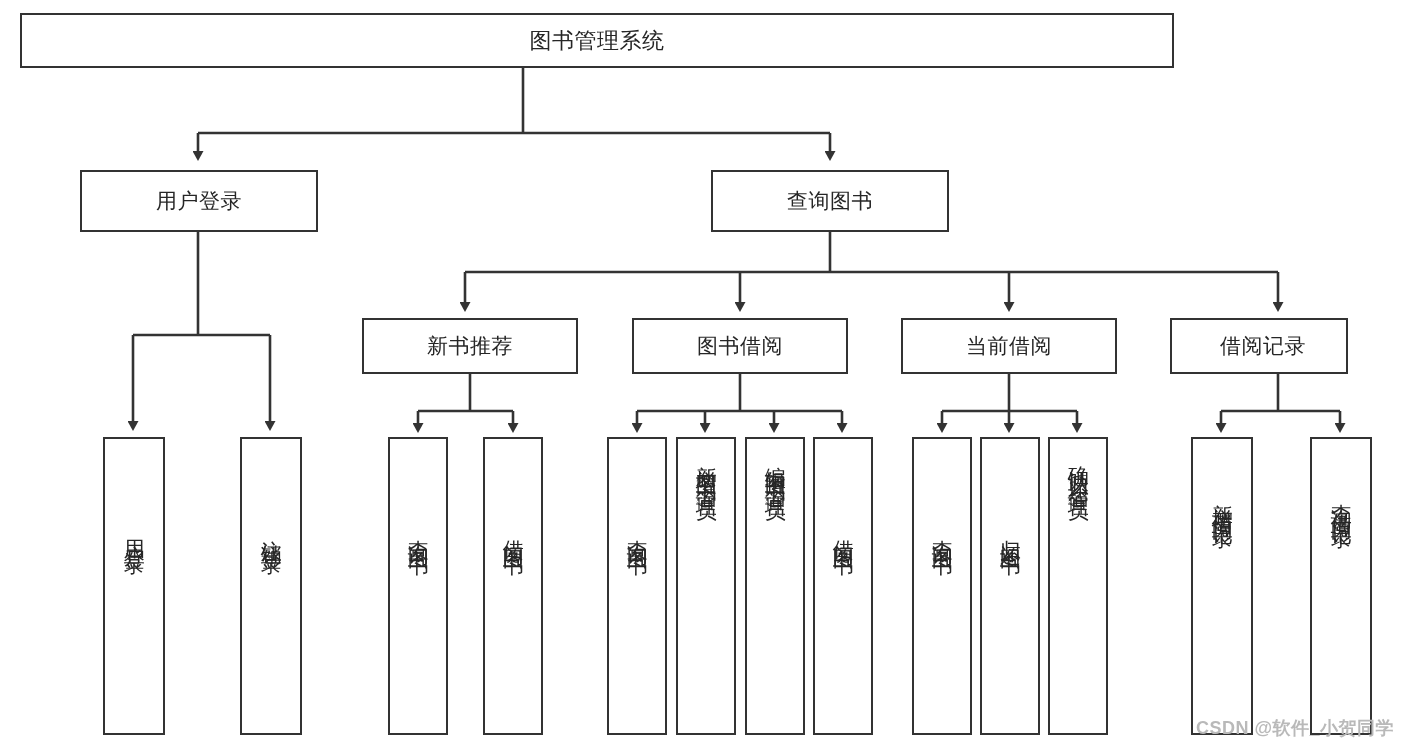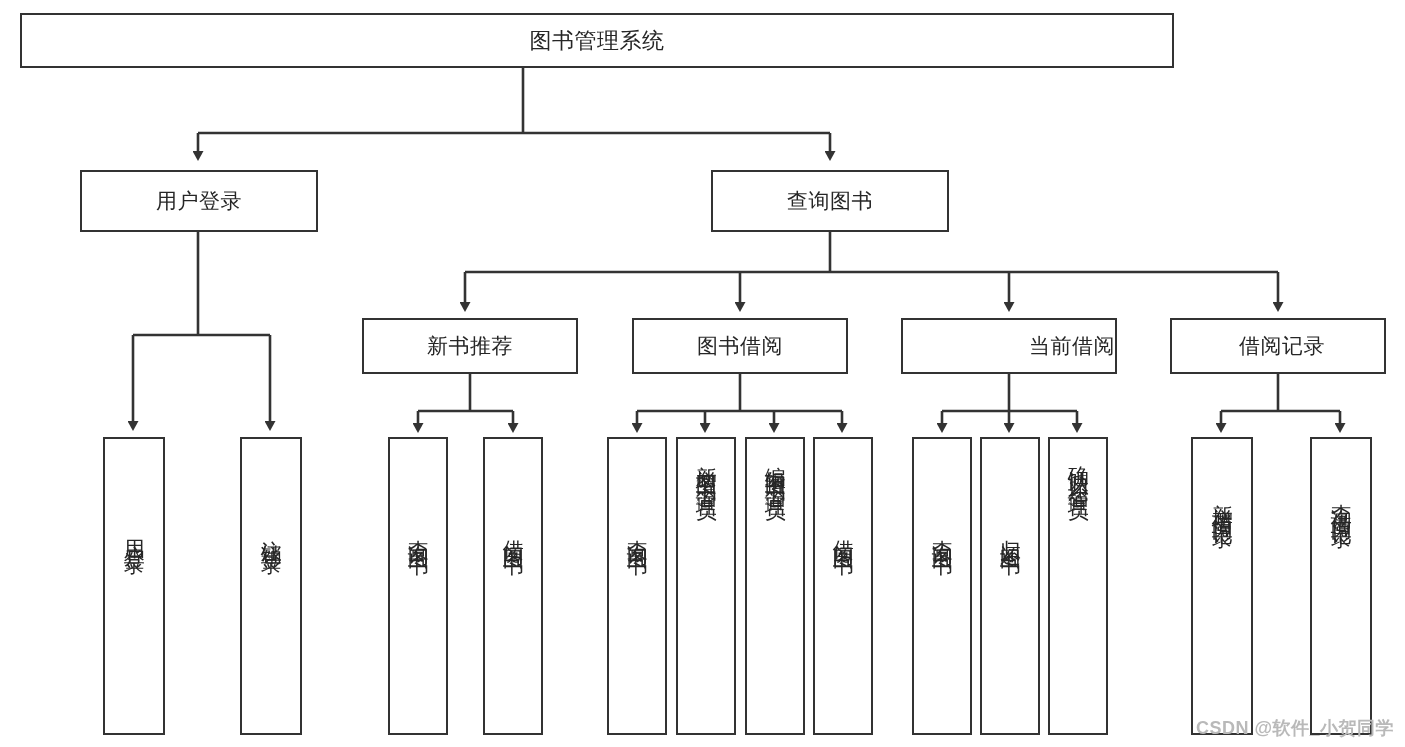--- a/index.html
+++ b/index.html
@@ -141,25 +141,25 @@
   </div>
 
   <div class="node h" style="left:362px; top:318px; width:216px; height:56px;">
     <span class="node-label">新书推荐</span>
   </div>
 
   <div class="node h" style="left:632px; top:318px; width:216px; height:56px;text-align:center;">
     <span class="node-label">图书借阅</span>
   </div>
 
-  <div class="node h" style="left:901px; top:318px; width:216px; height:56px;justify-content:flex-end;">
+  <div class="node h" style="left:901px; top:318px; width:216px; height:56px;">
     <span class="node-label">当前借阅</span>
   </div>
 
-  <div class="node h" style="left:1170px; top:318px; width:216px; height:56px;padding-left:8px;">
+  <div class="node h" style="left:1170px; top:318px; width:178px; height:56px;padding-left:8px;">
     <span class="node-label">借阅记录</span>
   </div>
 
   <div class="node v" style="left:103px; top:437px; width:62px; height:298px; padding-top:84px;">
     <span class="node-label">用户登录</span>
   </div>
 
   <div class="node v" style="left:240px; top:437px; width:62px; height:298px; padding-top:84px;">
     <span class="node-label">注销登录</span>
   </div>

